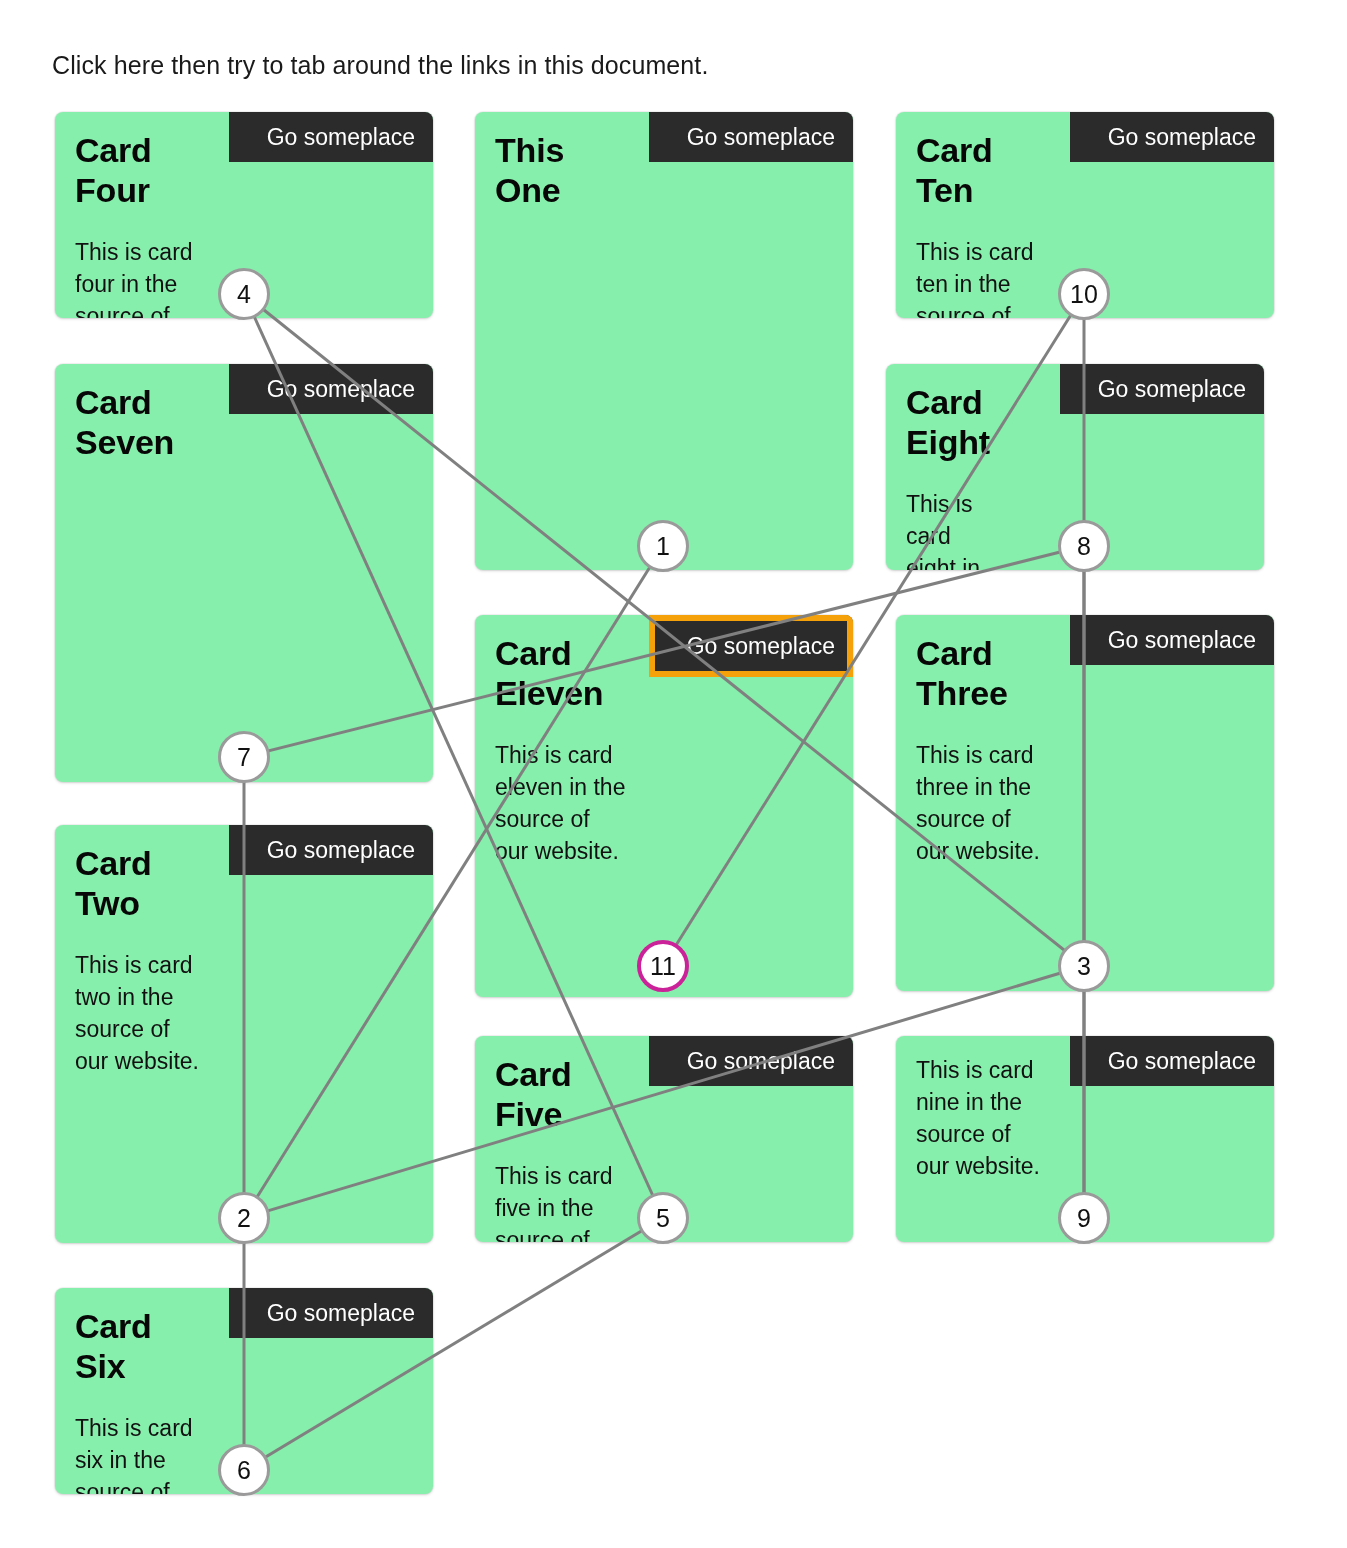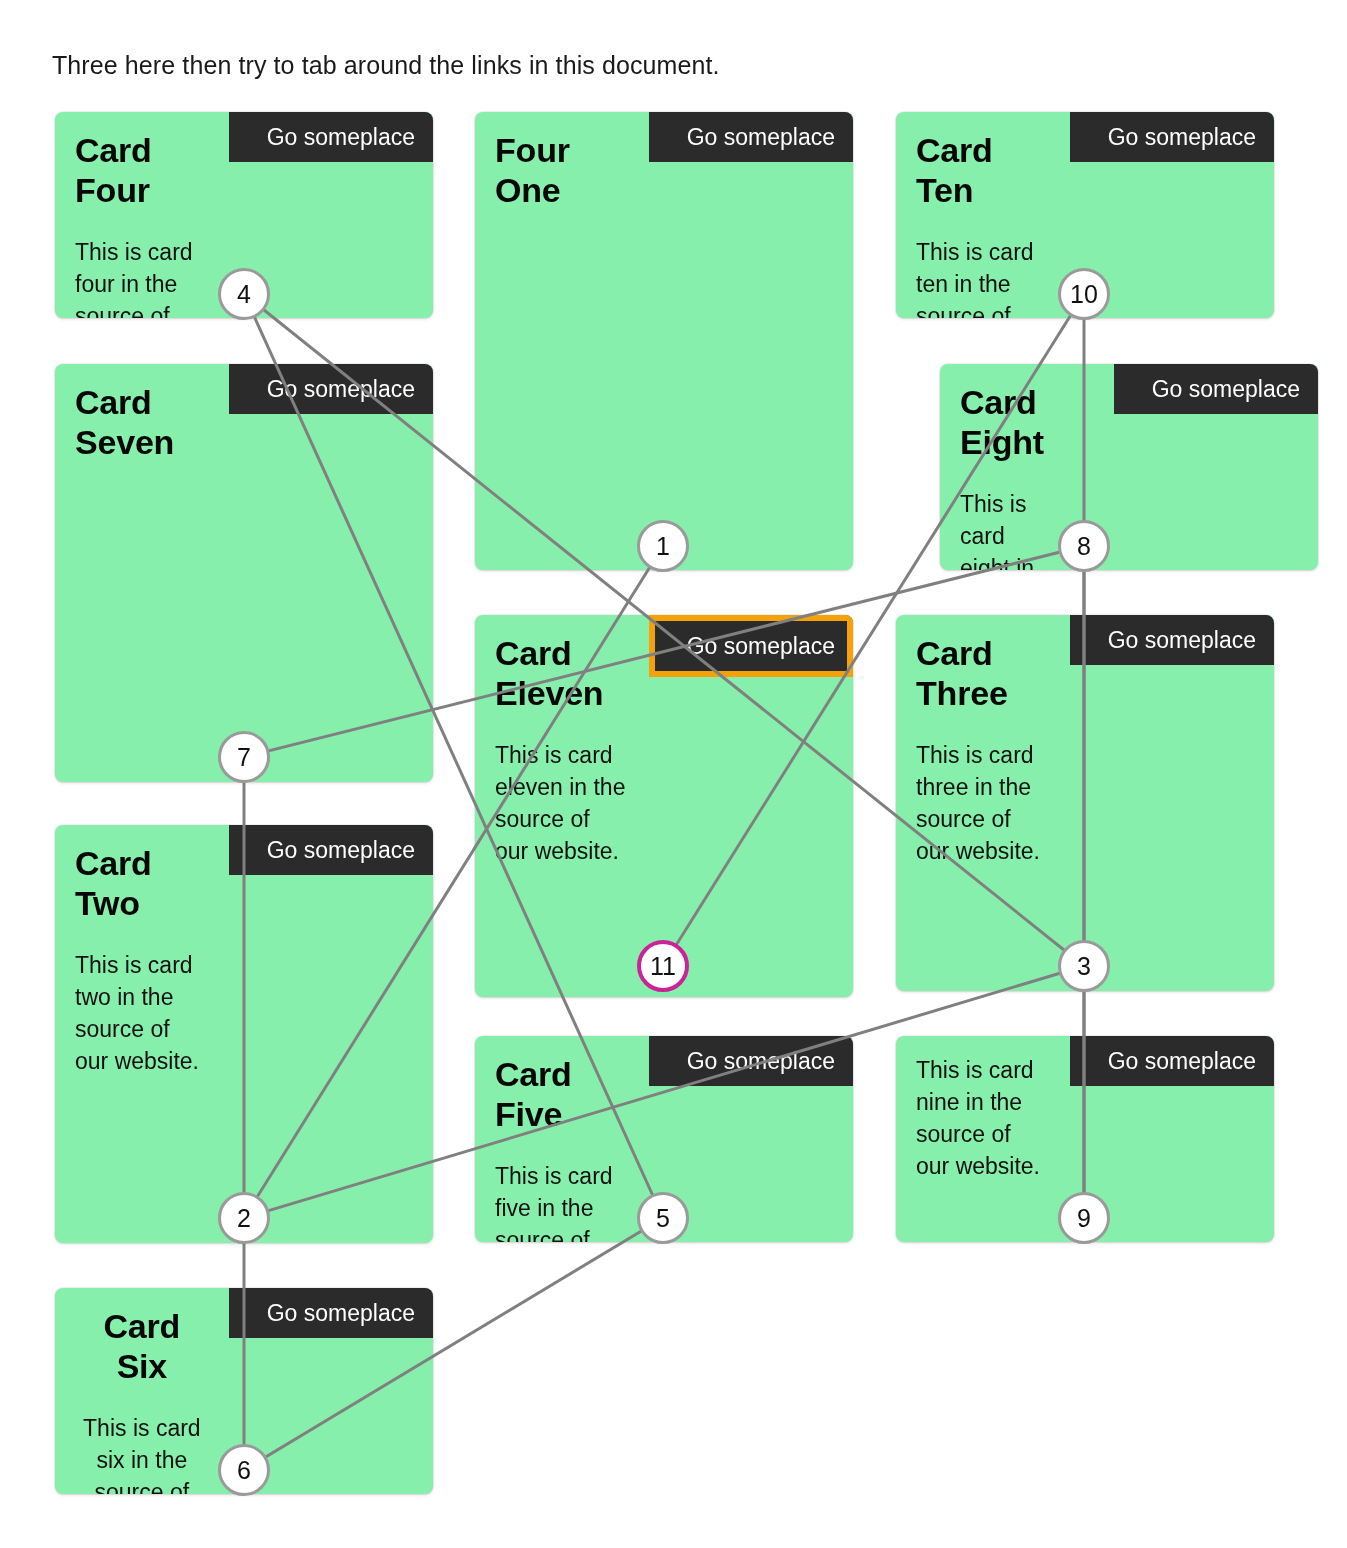--- a/index.html
+++ b/index.html
@@ -114,35 +114,35 @@
   .badge.current {
     border-color: #cc2299;
     border-width: 4px;
   }
 </style>
 </head>
 <body>
 
 <div id="page">
 
-  <div class="intro">Three here then try to tab around the links in this document.</div>
+  <div class="intro">Click here then try to tab around the links in this document.</div>
 
   <div class="grid" id="card-grid">
       <div class="card" style="left: 55px; top: 112px; width: 378px; height: 206px;">
         <div class="card-body">
           <h2 class="card-title">Card Four</h2>
           <p class="card-text">This is card four in the source of our website.</p>
         </div>
         <div class="card-footer">
           <a class="card-link" href="#">Go someplace</a>
         </div>
       </div>
       <div class="card" style="left: 475px; top: 112px; width: 378px; height: 458px;">
         <div class="card-body">
-          <h2 class="card-title">Four One</h2>
+          <h2 class="card-title">This One</h2>
         </div>
         <div class="card-footer">
           <a class="card-link" href="#">Go someplace</a>
         </div>
       </div>
       <div class="card" style="left: 896px; top: 112px; width: 378px; height: 206px;">
         <div class="card-body">
           <h2 class="card-title">Card Ten</h2>
           <p class="card-text">This is card ten in the source of our website.</p>
         </div>
@@ -151,21 +151,21 @@
         </div>
       </div>
       <div class="card" style="left: 55px; top: 364px; width: 378px; height: 418px;">
         <div class="card-body">
           <h2 class="card-title">Card Seven</h2>
         </div>
         <div class="card-footer">
           <a class="card-link" href="#">Go someplace</a>
         </div>
       </div>
-      <div class="card" style="left: 940px; top: 364px; width: 378px; height: 206px; gap: 48px;">
+      <div class="card" style="left: 886px; top: 364px; width: 378px; height: 206px; gap: 48px;">
         <div class="card-body">
           <h2 class="card-title">Card Eight</h2>
           <p class="card-text">This is card eight in the source of our website.</p>
         </div>
         <div class="card-footer">
           <a class="card-link" href="#">Go someplace</a>
         </div>
       </div>
       <div class="card" style="left: 475px; top: 615px; width: 378px; height: 382px;">
         <div class="card-body">
@@ -204,21 +204,21 @@
         </div>
       </div>
       <div class="card" style="left: 896px; top: 1036px; width: 378px; height: 206px;">
         <div class="card-body">
           <p class="card-text">This is card nine in the source of our website.</p>
         </div>
         <div class="card-footer">
           <a class="card-link" href="#">Go someplace</a>
         </div>
       </div>
-      <div class="card" style="left: 55px; top: 1288px; width: 378px; height: 206px; text-align: center;">
+      <div class="card" style="left: 55px; top: 1288px; width: 378px; height: 206px;">
         <div class="card-body">
           <h2 class="card-title">Card Six</h2>
           <p class="card-text">This is card six in the source of our website.</p>
         </div>
         <div class="card-footer">
           <a class="card-link" href="#">Go someplace</a>
         </div>
       </div>
     </div>
 

